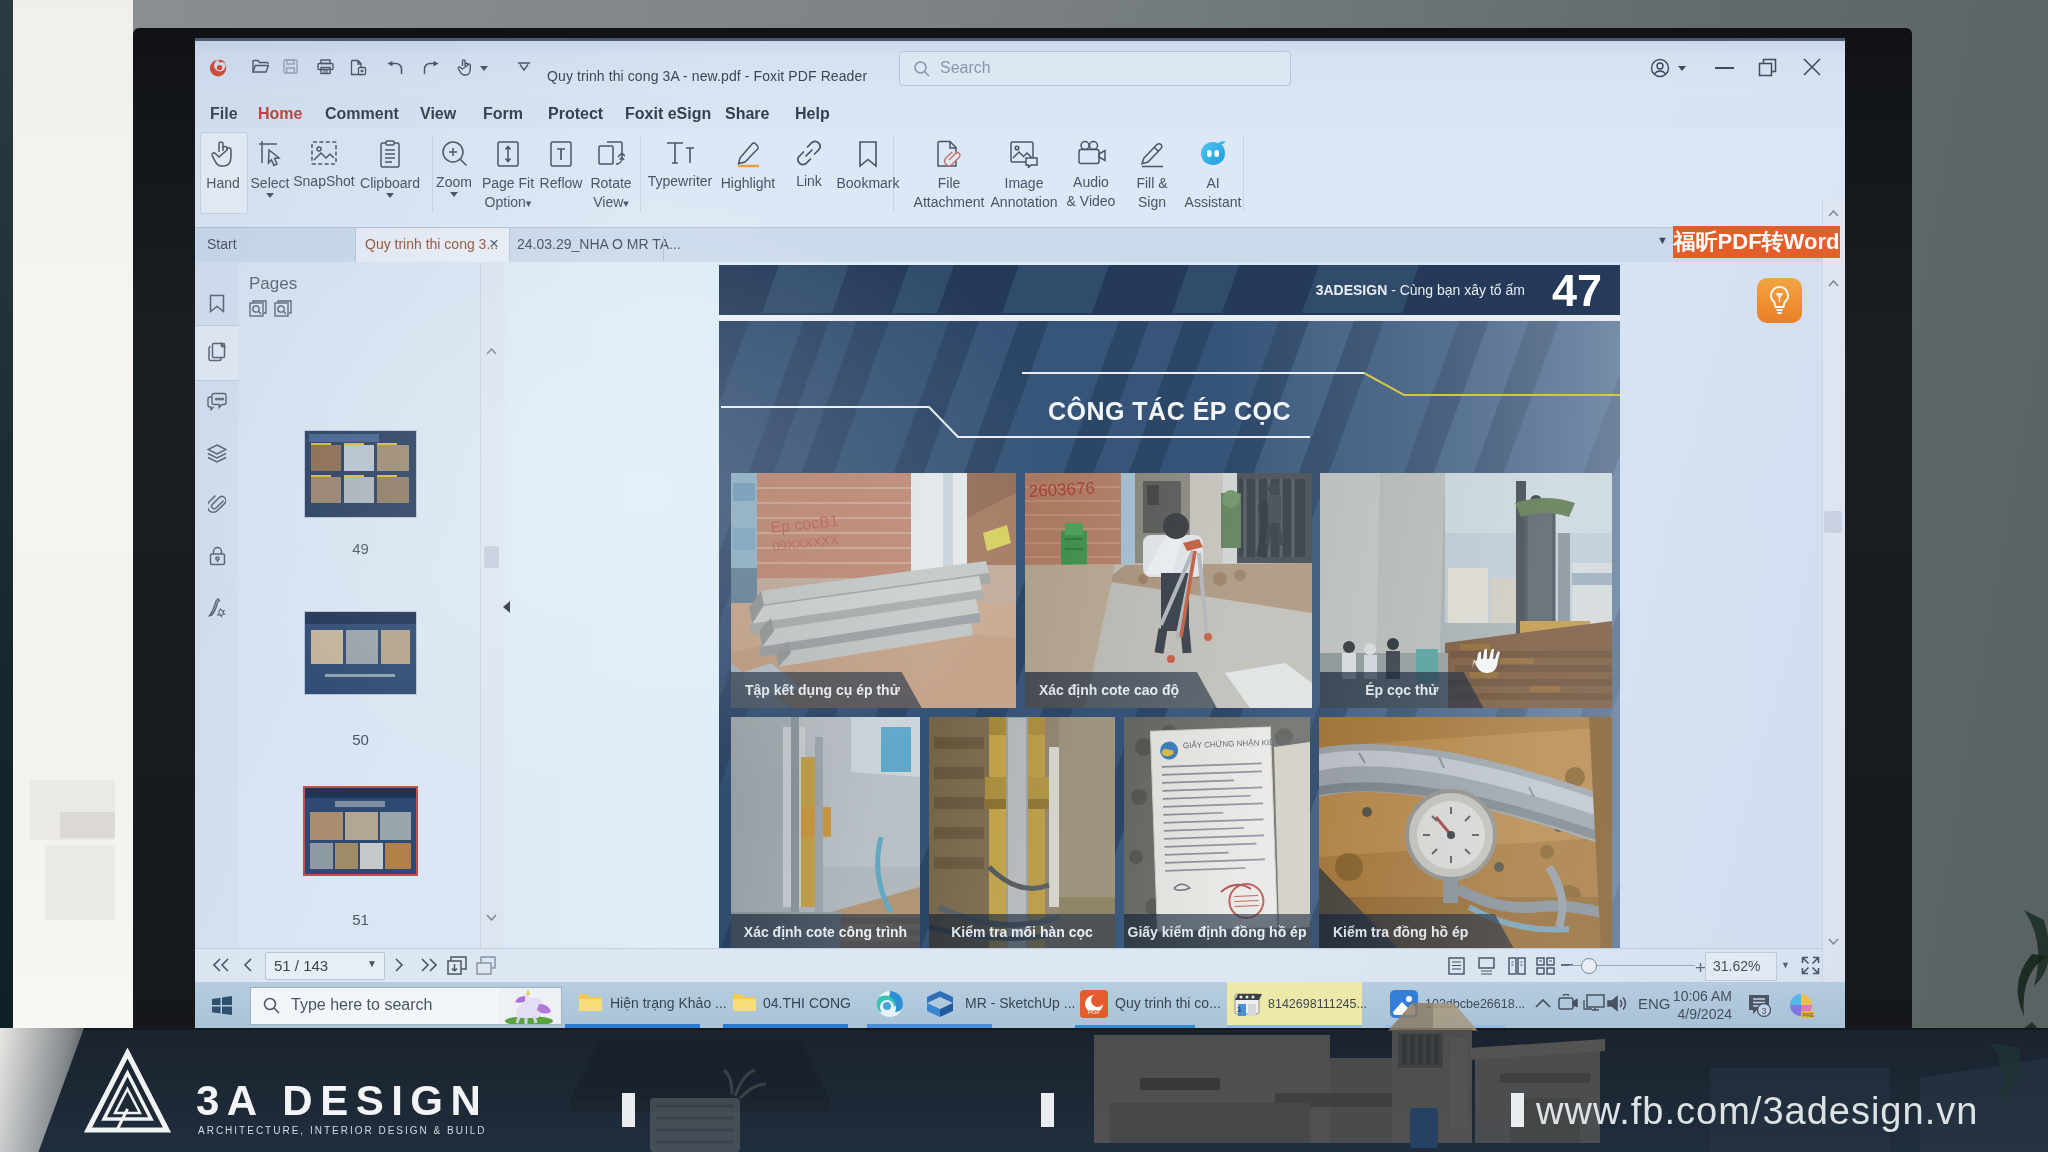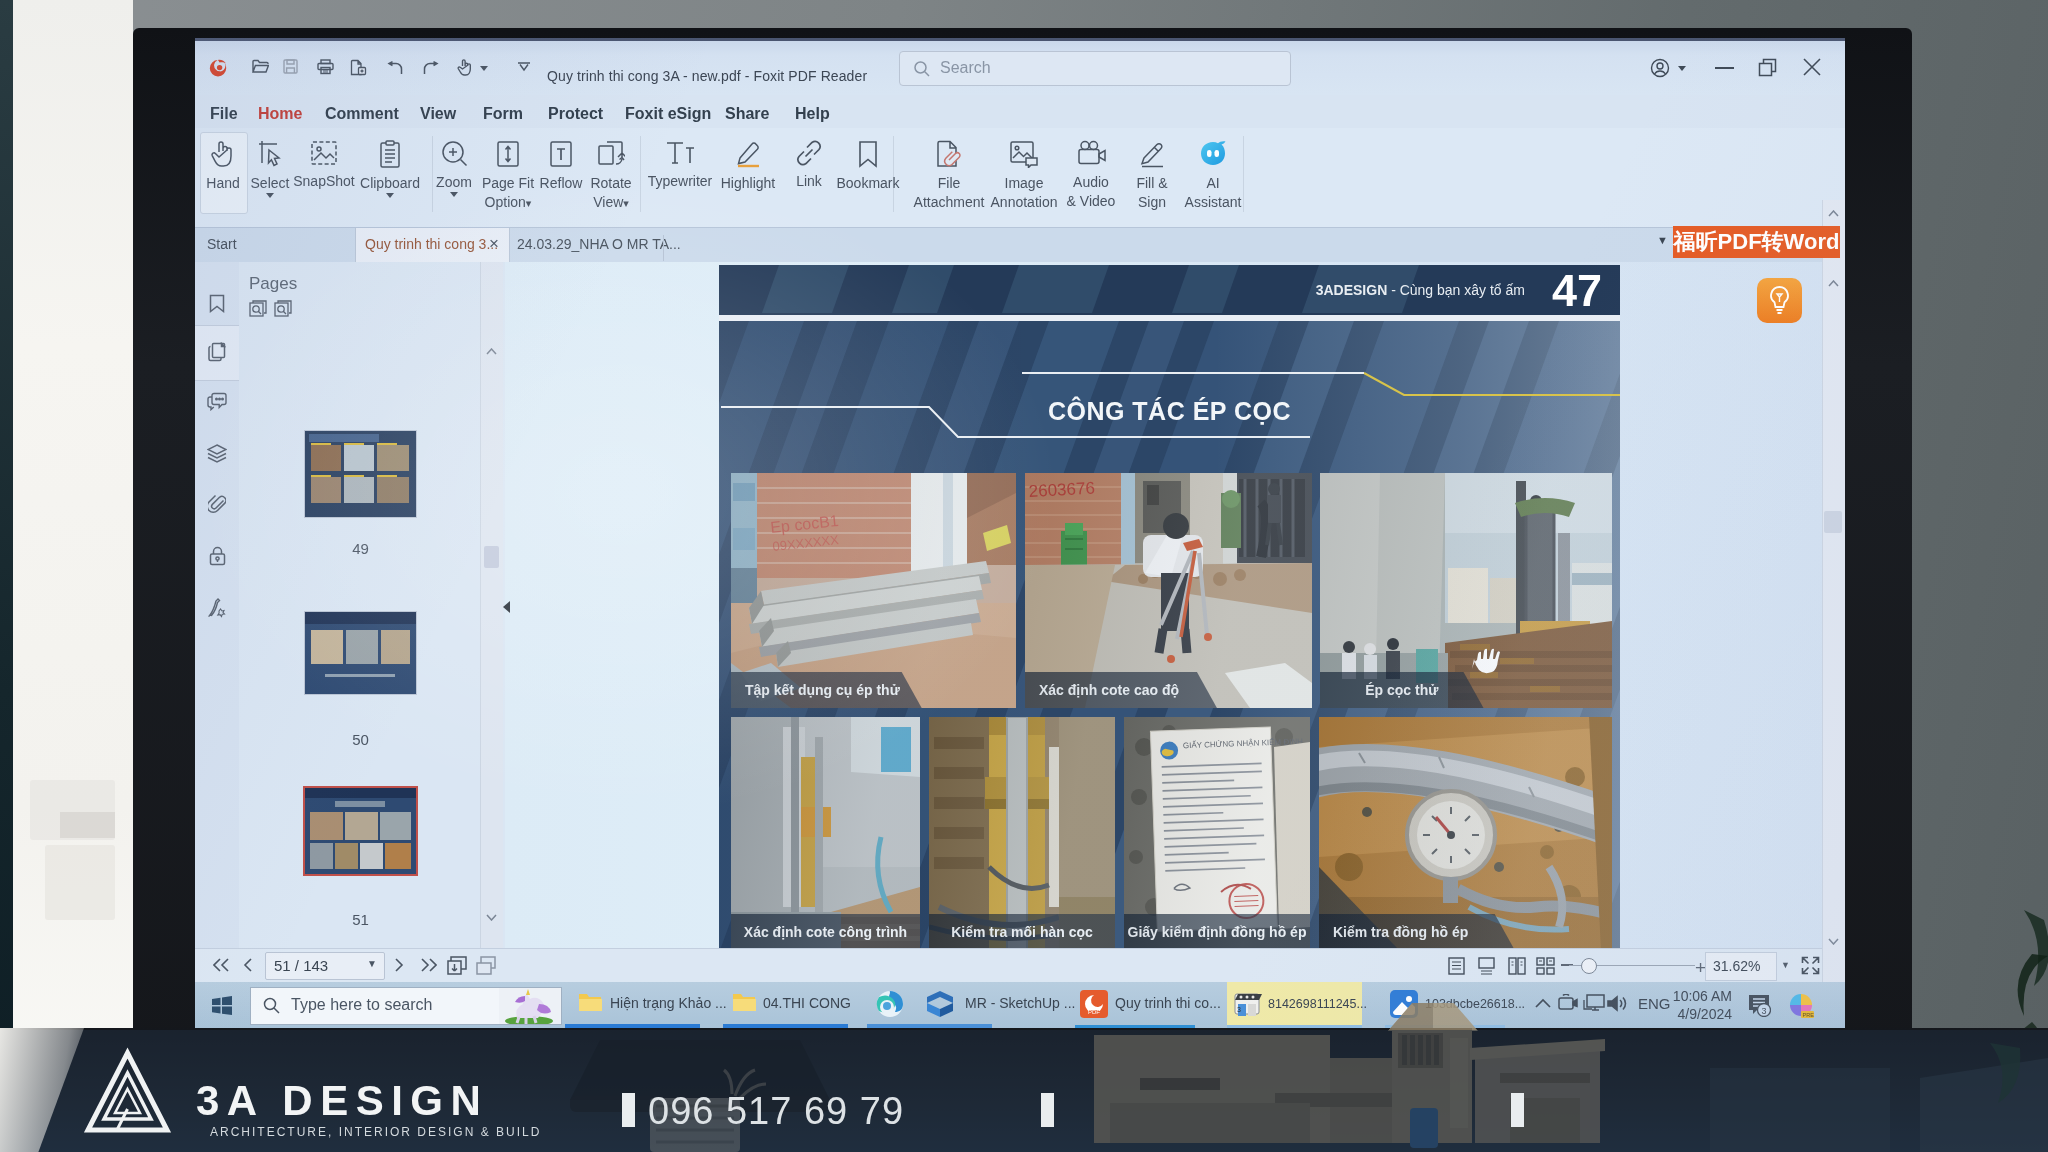--- a/index.html
+++ b/index.html
@@ -989,18 +989,18 @@
 <div class="abs" id="brand"></div>
 <div class="abs" style="left:0;top:1028px;width:120px;height:124px;background:linear-gradient(100deg,rgba(242,241,237,0.95),rgba(238,237,233,0.5) 50%,rgba(230,230,225,0) 78%);clip-path:polygon(0 0,70% 0,32% 100%,0 100%);"></div>
 <div class="abs" id="brandtxt" style="left:0;top:1030px;width:1670px;height:122px;">
   <svg class="abs" style="left:82px;top:17px" width="91" height="91" viewBox="0 0 91 91" fill="none" stroke="#f0f2f3">
     <path d="M45.5 6 L85 83 H6 Z" stroke-width="5"></path>
     <path d="M45.5 26 L69 72 H22 Z" stroke-width="3.5"></path>
     <path d="M45.5 42 L58 66 H33 Z" stroke-width="2.5"></path>
     <path d="M35 83 L45.5 62" stroke-width="3"></path>
   </svg>
   <div class="abs" style="left:196px;top:47px;font-size:42px;font-weight:600;letter-spacing:7.5px;color:#f2f4f5;">3A DESIGN</div>
-  <div class="abs" style="left:210px;top:95px;font-size:12px;letter-spacing:2px;color:#d4dade;">ARCHITECTURE, INTERIOR DESIGN &amp; BUILD</div>
+  <div class="abs" style="left:198px;top:95px;font-size:10px;letter-spacing:2px;color:#d4dade;">ARCHITECTURE, INTERIOR DESIGN &amp; BUILD</div>
   <div class="bbar" style="left:622px;"></div>
-  <div class="btext" style="left:648px;top:60px;">096 517 69 79</div>
   <div class="bbar" style="left:1041px;"></div>
   <div class="bbar" style="left:1511px;"></div>
+  <div class="btext" style="left:1536px;top:60px;">www.fb.com/3adesign.vn</div>
 </div>
 
 </body></html>

